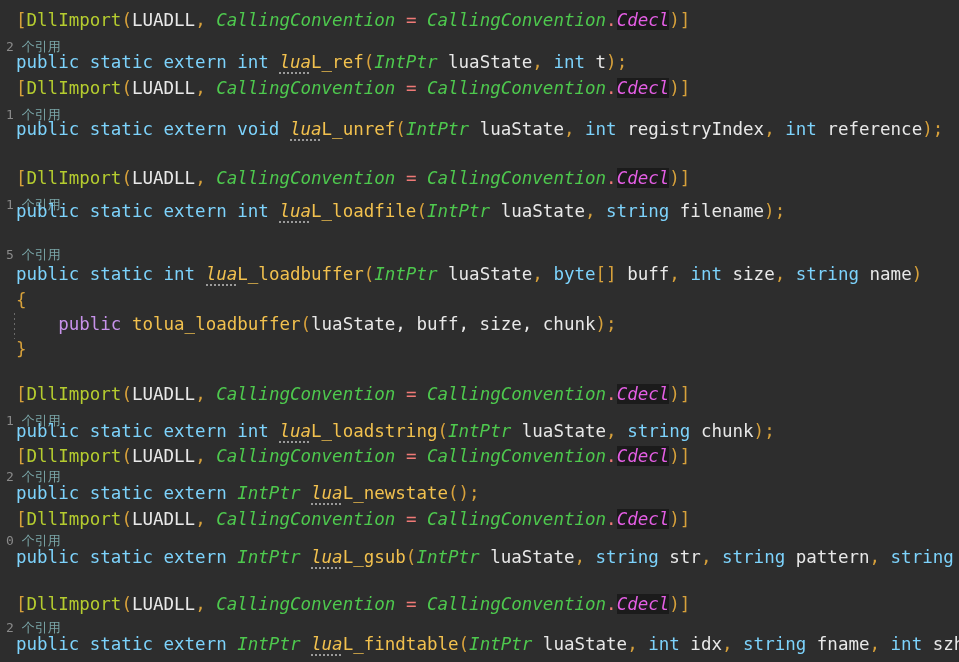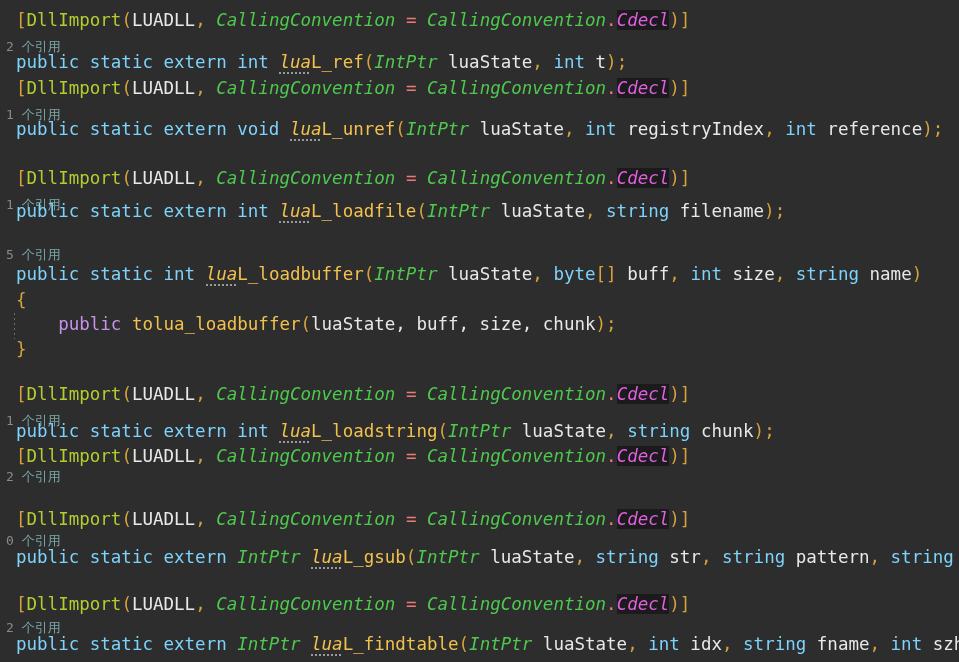--- a/index.html
+++ b/index.html
@@ -119,20 +119,21 @@
 
   <div class="codelens" style="top:410px"><span class="cl-num">1</span><span class="cl-txt"> 个引用</span></div>
 
   <div class="line" style="top:419px"><span class="kw">public static extern </span><span class="kw">int</span><span class="plain"> </span><span class="method ul">lua</span><span class="method">L_loadstring</span><span class="punc">(</span><span class="type-g">IntPtr</span><span class="plain"> luaState</span><span class="punc">, </span><span class="kw">string</span><span class="plain"> chunk</span><span class="punc">)</span><span class="punc">;</span></div>
 
   
   <div class="line" style="top:444px"><span class="punc">[</span><span class="attr">DllImport</span><span class="punc">(</span><span class="plain">LUADLL</span><span class="punc">, </span><span class="type-g">CallingConvention</span><span class="op"> = </span><span class="type-g">CallingConvention</span><span class="dot">.</span><span class="enumv">Cdecl</span><span class="punc">)</span><span class="punc">]</span></div>
 
   <div class="codelens" style="top:466px"><span class="cl-num">2</span><span class="cl-txt"> 个引用</span></div>
 
+  <div class="line" style="top:481px"><span class="kw">public static extern </span><span class="type-g">IntPtr</span><span class="plain"> </span><span class="method ul">lua</span><span class="method">L_newstate</span><span class="punc">()</span><span class="punc">;</span></div>
 
   
   <div class="line" style="top:507px"><span class="punc">[</span><span class="attr">DllImport</span><span class="punc">(</span><span class="plain">LUADLL</span><span class="punc">, </span><span class="type-g">CallingConvention</span><span class="op"> = </span><span class="type-g">CallingConvention</span><span class="dot">.</span><span class="enumv">Cdecl</span><span class="punc">)</span><span class="punc">]</span></div>
 
   <div class="codelens" style="top:530px"><span class="cl-num">0</span><span class="cl-txt"> 个引用</span></div>
 
   <div class="line" style="top:545px"><span class="kw">public static extern </span><span class="type-g">IntPtr</span><span class="plain"> </span><span class="method ul">lua</span><span class="method">L_gsub</span><span class="punc">(</span><span class="type-g">IntPtr</span><span class="plain"> luaState</span><span class="punc">, </span><span class="kw">string</span><span class="plain"> str</span><span class="punc">, </span><span class="kw">string</span><span class="plain"> pattern</span><span class="punc">, </span><span class="kw">string</span></div>
 
   
   <div class="line" style="top:592px"><span class="punc">[</span><span class="attr">DllImport</span><span class="punc">(</span><span class="plain">LUADLL</span><span class="punc">, </span><span class="type-g">CallingConvention</span><span class="op"> = </span><span class="type-g">CallingConvention</span><span class="dot">.</span><span class="enumv">Cdecl</span><span class="punc">)</span><span class="punc">]</span></div>

